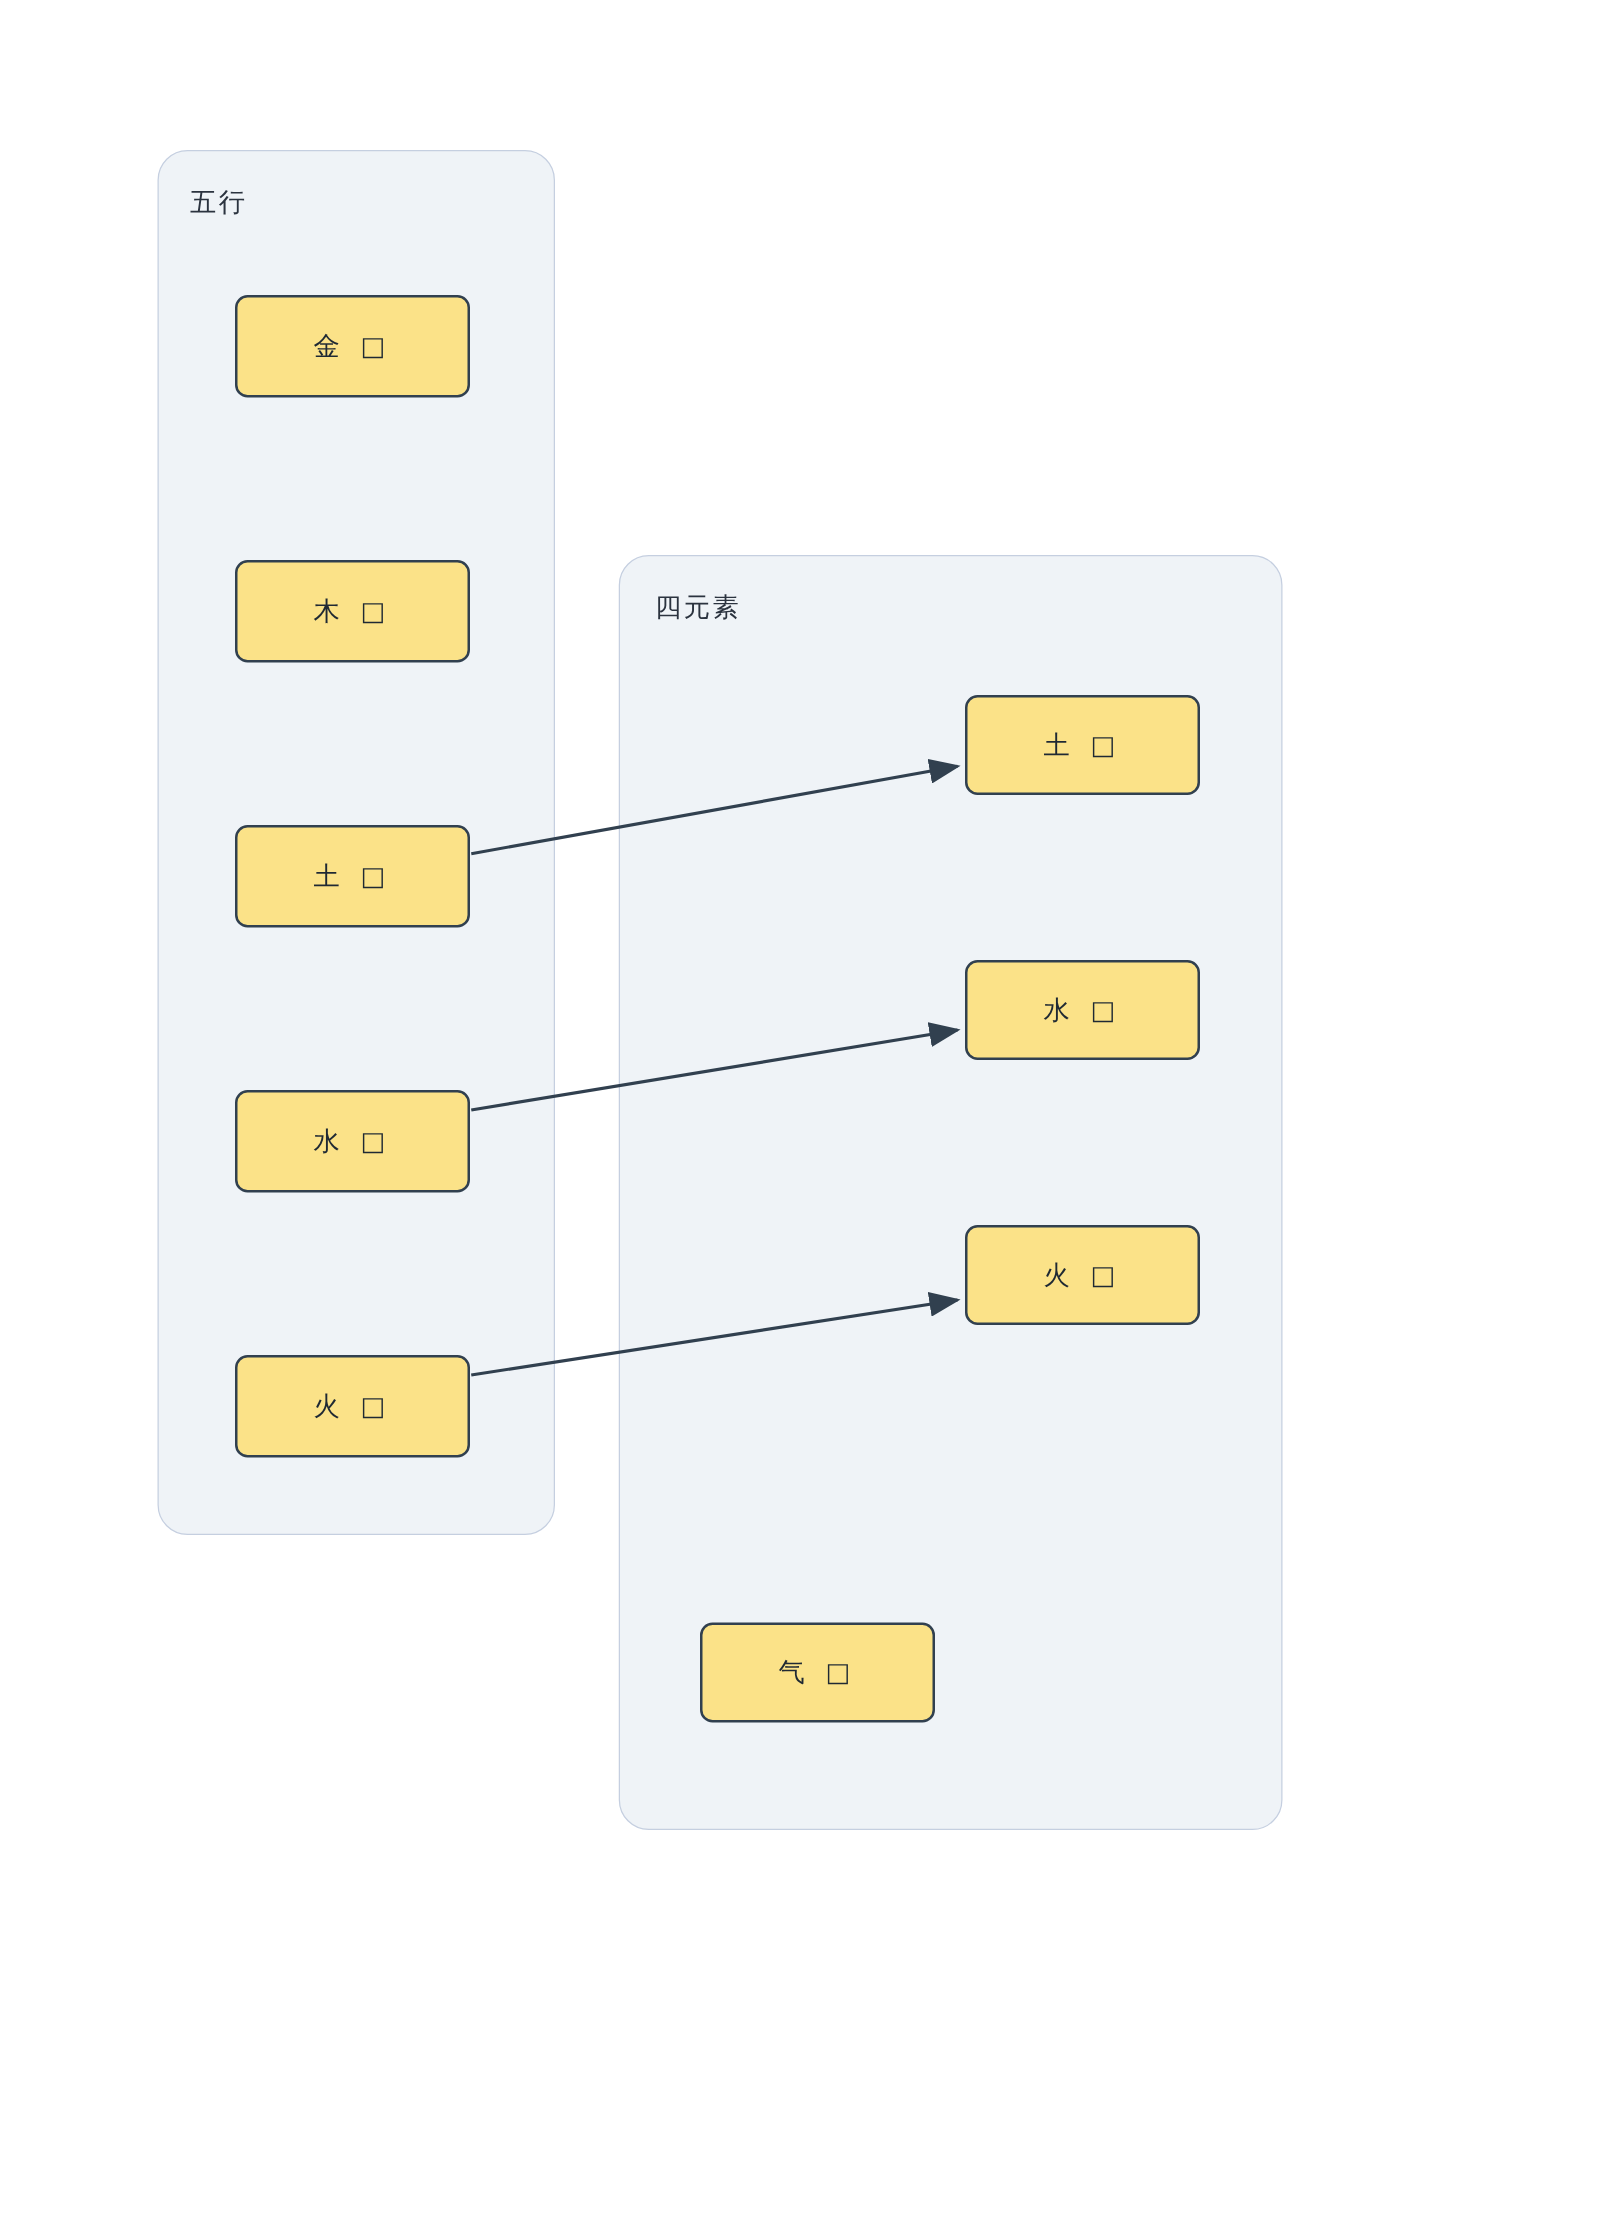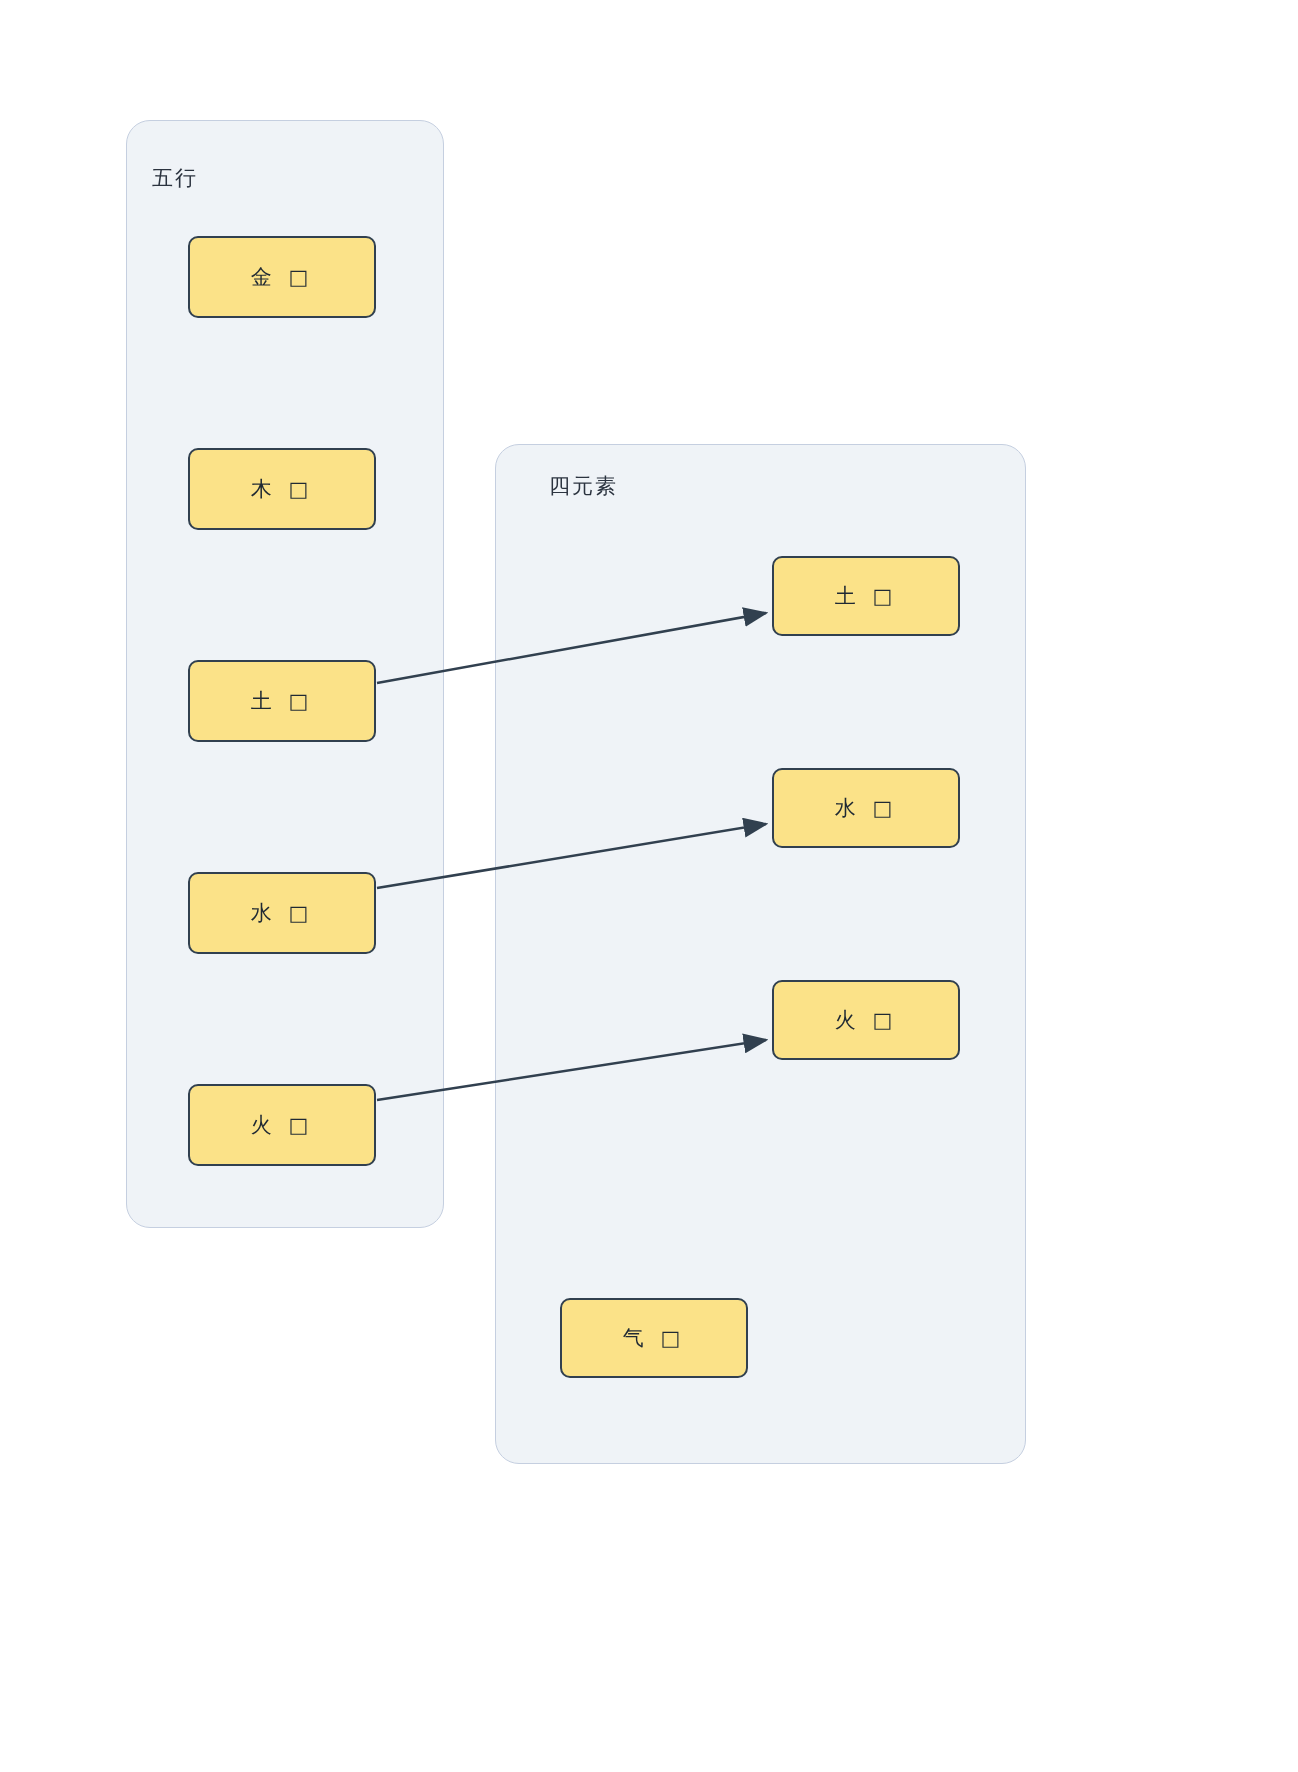--- a/index.html
+++ b/index.html
@@ -57,24 +57,24 @@
     height: 1772px;
     pointer-events: none;
   }
 </style>
 </head>
 <body>
 
 <div id="canvas">
 
   <div class="subgraph" id="sg-wuxing" style="left: 126px; top: 120px; width: 318px; height: 1108px; background: rgb(239, 243, 247); border-color: rgb(197, 207, 224);"></div>
-  <div class="subgraph-label" id="sg-wuxing-label" style="left: 152px; top: 164px; font-family: Liberation Mono, monospace;">五行</div>
+  <div class="subgraph-label" id="sg-wuxing-label" style="left: 152px; top: 148px; font-family: Liberation Mono, monospace;">五行</div>
 
   <div class="subgraph" id="sg-siyuansu" style="left: 495px; top: 444px; width: 531px; height: 1020px; background: rgb(239, 243, 247); border-color: rgb(197, 207, 224);"></div>
-  <div class="subgraph-label" id="sg-siyuansu-label" style="left: 549px; top: 472px;">四元素</div>
+  <div class="subgraph-label" id="sg-siyuansu-label" style="left: 524px; top: 472px;">四元素</div>
 
   <svg id="edge-layer" viewBox="0 0 1298 1772" xmlns="http://www.w3.org/2000/svg">
     <defs>
       <marker id="arrowhead" markerWidth="10" markerHeight="8" refX="9" refY="4" orient="auto" markerUnits="strokeWidth">
         <path d="M0,0 L10,4 L0,8 Z" fill="#31404f"></path>
       </marker>
     </defs>
     <g id="edges-group">
         <line x1="377" y1="683" x2="766" y2="613" stroke="#31404f" stroke-width="2.5" marker-end="url(#arrowhead)"></line>
         <line x1="377" y1="888" x2="766" y2="824" stroke="#31404f" stroke-width="2.5" marker-end="url(#arrowhead)"></line>

